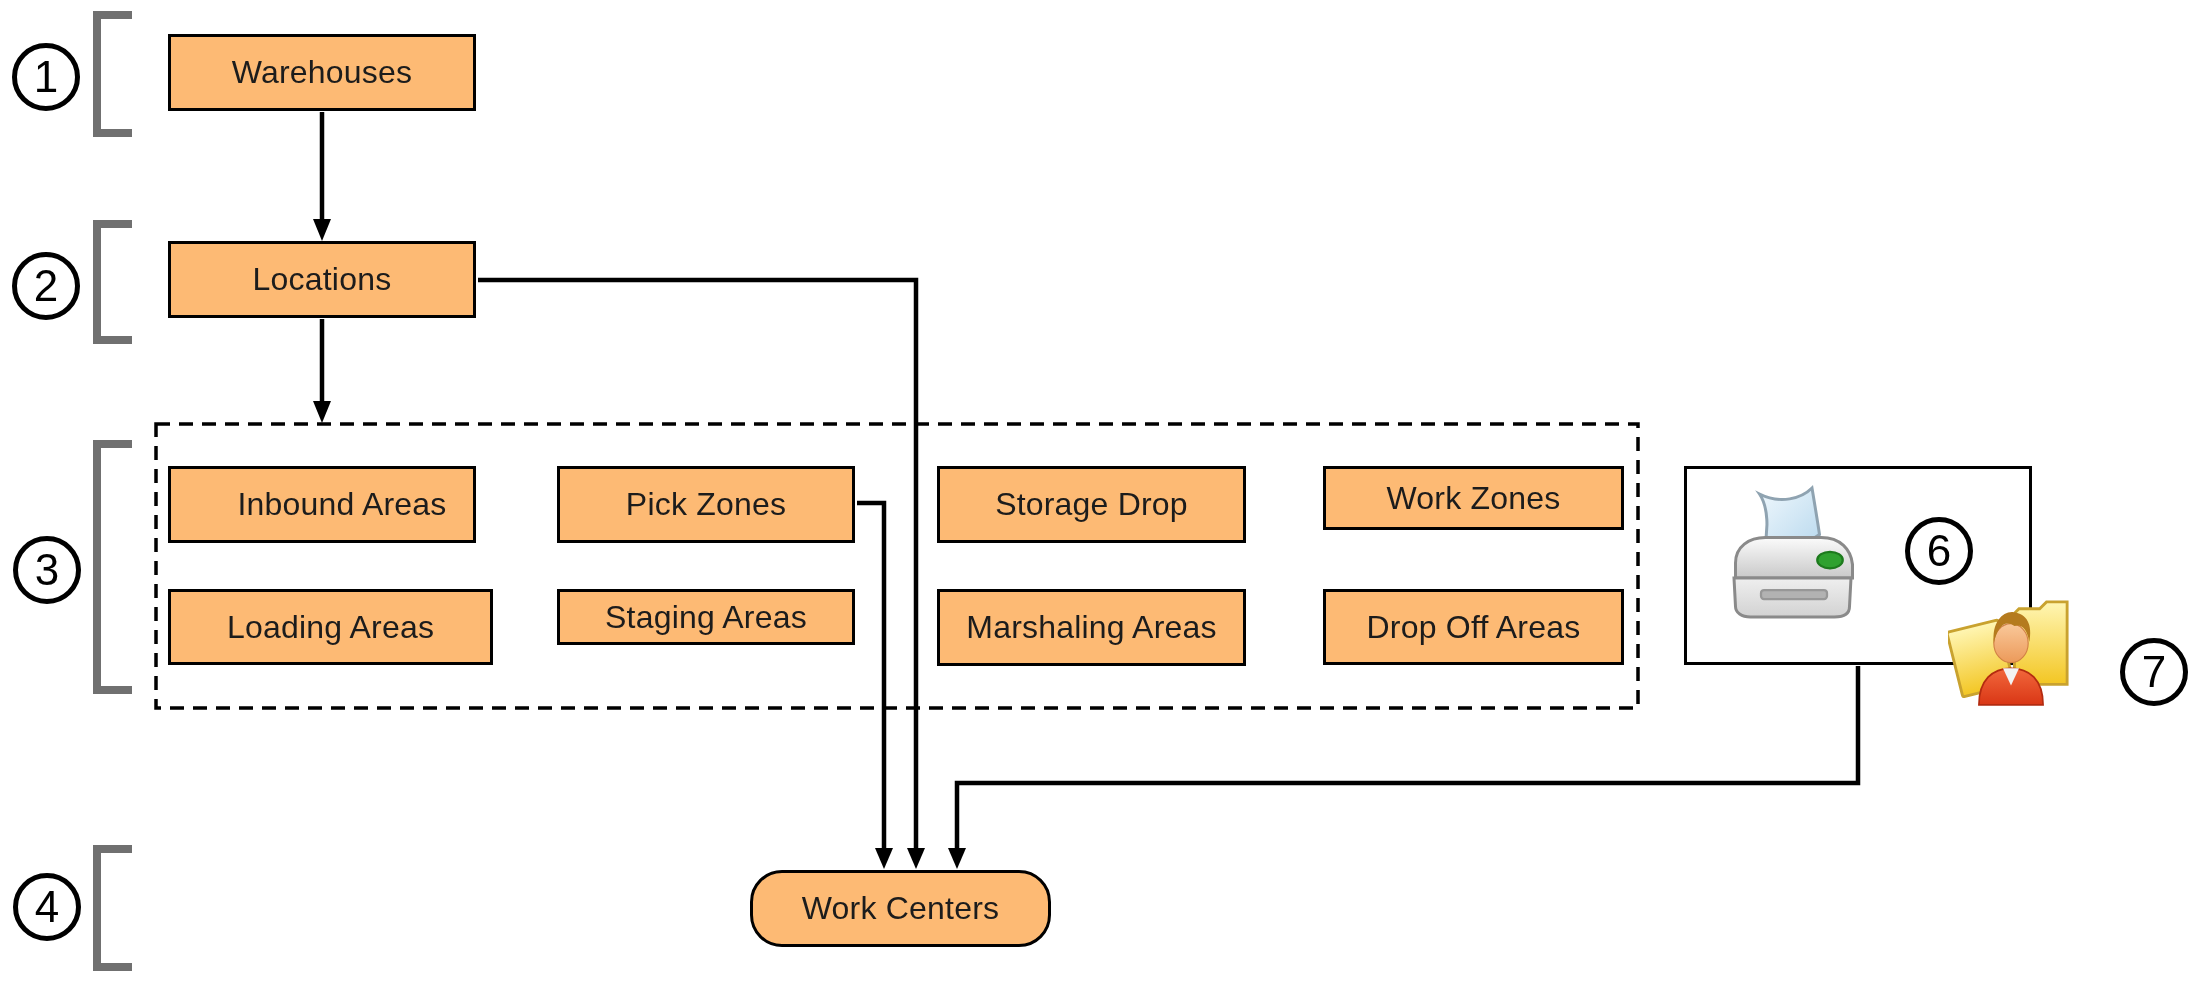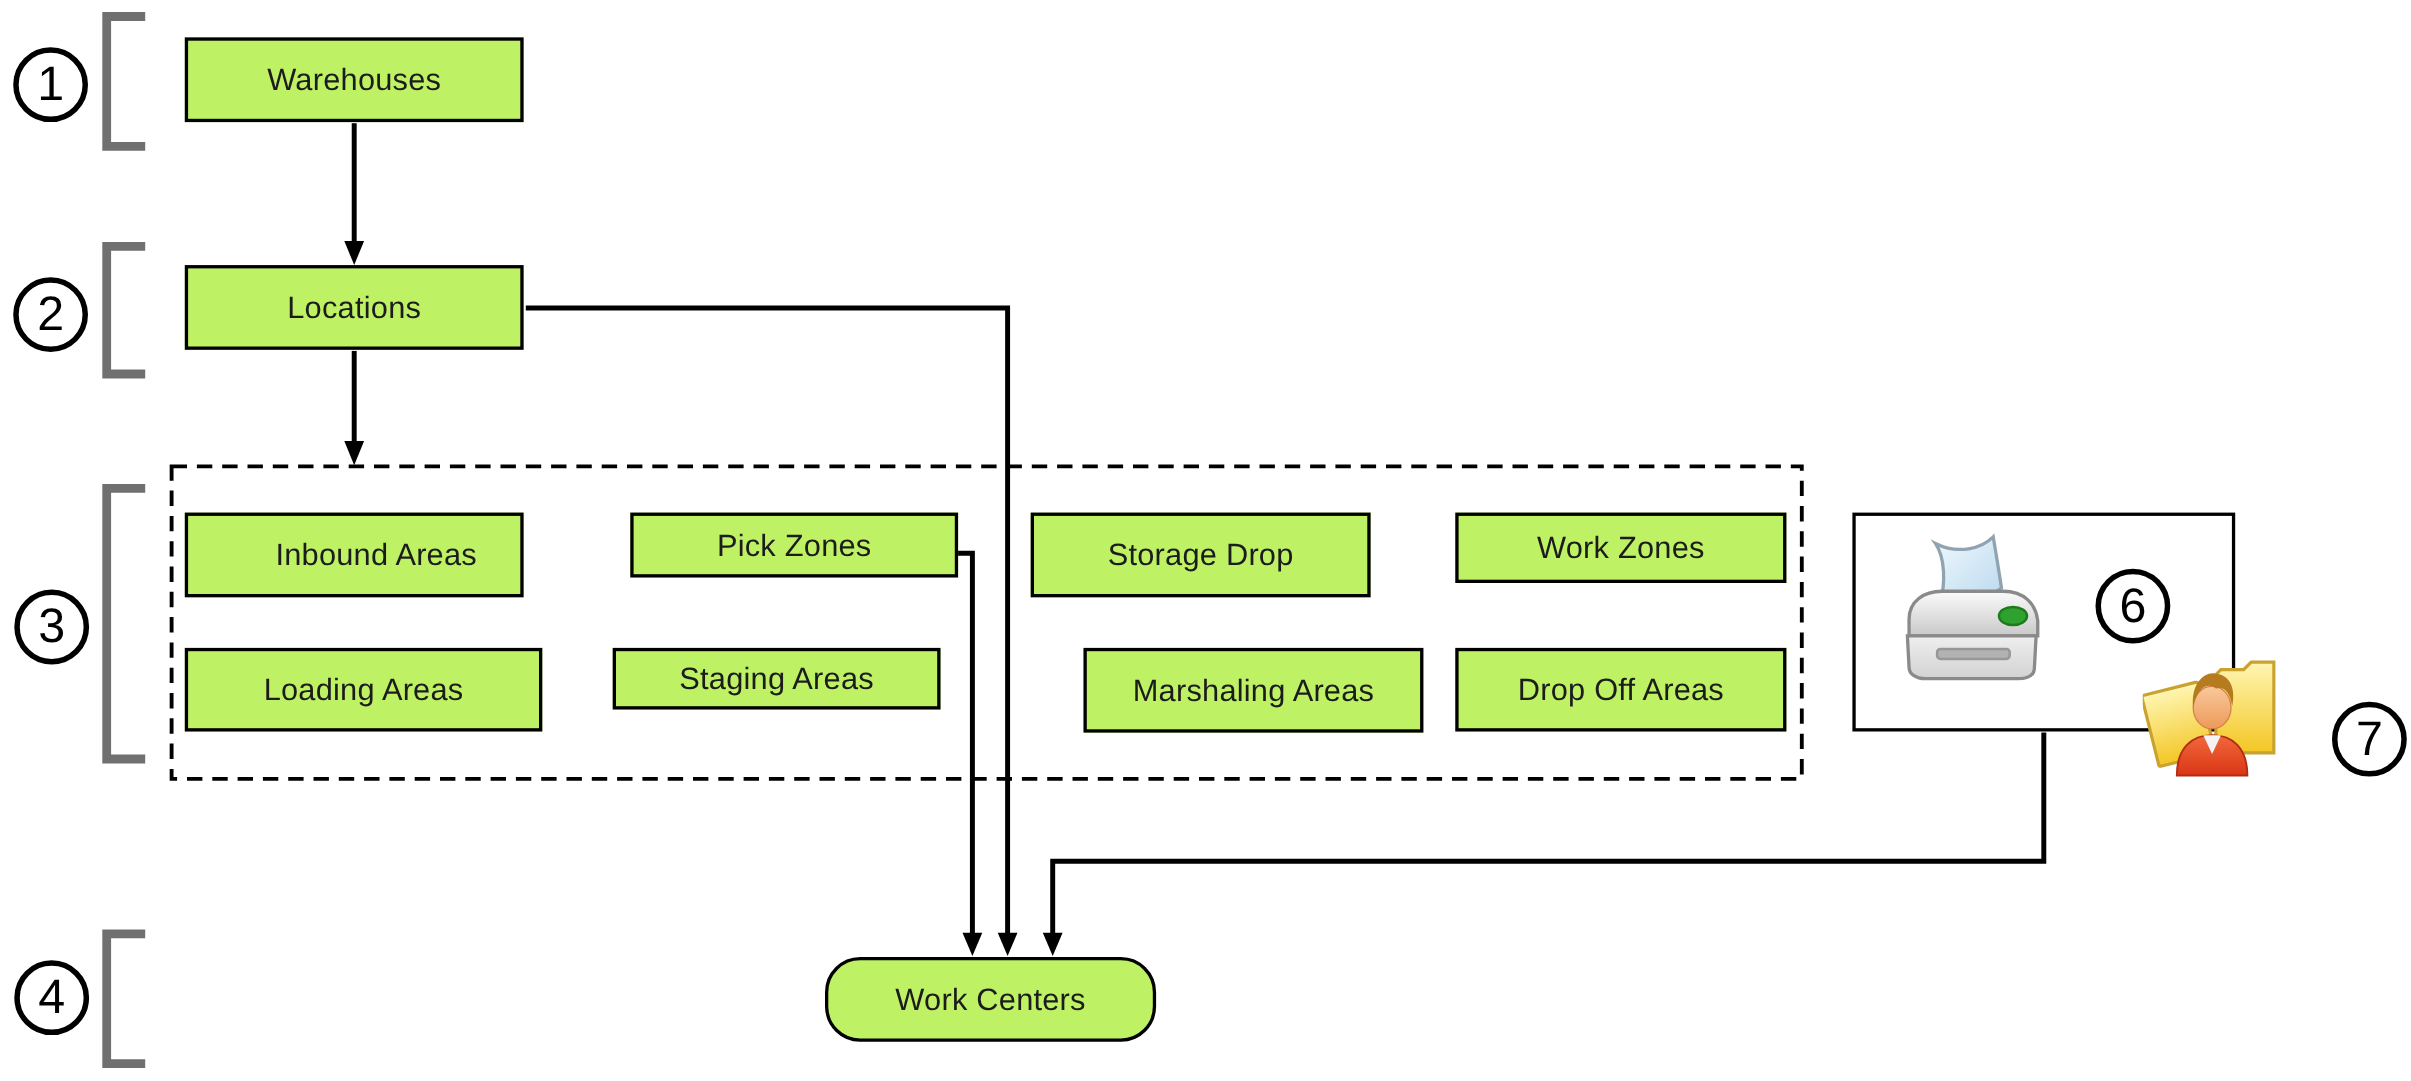--- a/index.html
+++ b/index.html
@@ -6,25 +6,25 @@
   .canvas{
     position:relative;
     width:2192px;height:983px;
     background:#ffffff;
     font-family:"Liberation Sans",sans-serif;
     overflow:hidden;
   }
   svg.layer{position:absolute;left:0;top:0;z-index:1;}
   .nbox{
     position:absolute;z-index:2;
-    background:#bef264;
+    background:#fdba74;
     border:3.5px solid #000;
     box-sizing:border-box;
     display:flex;align-items:center;justify-content:center;
-    font-size:28px;color:#1c1c1c;
+    font-size:32px;color:#1c1c1c;
     letter-spacing:0.2px;
     white-space:nowrap;
   }
   .panel{
     position:absolute;z-index:2;
     background:#ffffff;
     border:3.5px solid #000;
     box-sizing:border-box;
   }
   .badge{
@@ -68,27 +68,27 @@
     <polygon points="948,848 966,848 957,869" fill="#000000"></polygon>
   </svg>
 
   <div class="nbox" style="left:168px;top:34px;width:308px;height:77px;">Warehouses</div>
 
   <div class="nbox" style="left:168px;top:241px;width:308px;height:77px;">Locations</div>
 
   <div class="nbox" style="left:750px;top:870px;width:301px;height:77px;border-radius:32px;">Work Centers</div>
 
   <div class="nbox" style="left:168px;top:466px;width:308px;height:77px;padding-left:40px;">Inbound Areas</div>
-  <div class="nbox" style="left:557px;top:466px;width:298px;height:59px;margin-left:16px;">Pick Zones</div>
+  <div class="nbox" style="left:557px;top:466px;width:298px;height:77px;">Pick Zones</div>
   <div class="nbox" style="left:937px;top:466px;width:309px;height:77px;">Storage Drop</div>
   <div class="nbox" style="left:1323px;top:466px;width:301px;height:64px;">Work Zones</div>
 
   <div class="nbox" style="left:168px;top:589px;width:325px;height:76px;">Loading Areas</div>
   <div class="nbox" style="left:557px;top:589px;width:298px;height:56px;">Staging Areas</div>
-  <div class="nbox" style="left:937px;top:589px;width:309px;height:77px;margin-left:48px;">Marshaling Areas</div>
+  <div class="nbox" style="left:937px;top:589px;width:309px;height:77px;">Marshaling Areas</div>
   <div class="nbox" style="left:1323px;top:589px;width:301px;height:76px;">Drop Off Areas</div>
 
   <div class="panel" style="left:1684px;top:466px;width:348px;height:199px;"></div>
 
   <svg class="icon" style="left:1716px;top:482px;" width="150" height="150" viewBox="0 0 100 100">
     <defs>
       <linearGradient id="paperG" x1="0" y1="0" x2="1" y2="1">
         <stop offset="0" stop-color="#f0f8fd"></stop>
         <stop offset="1" stop-color="#b9d9ee"></stop>
       </linearGradient>

